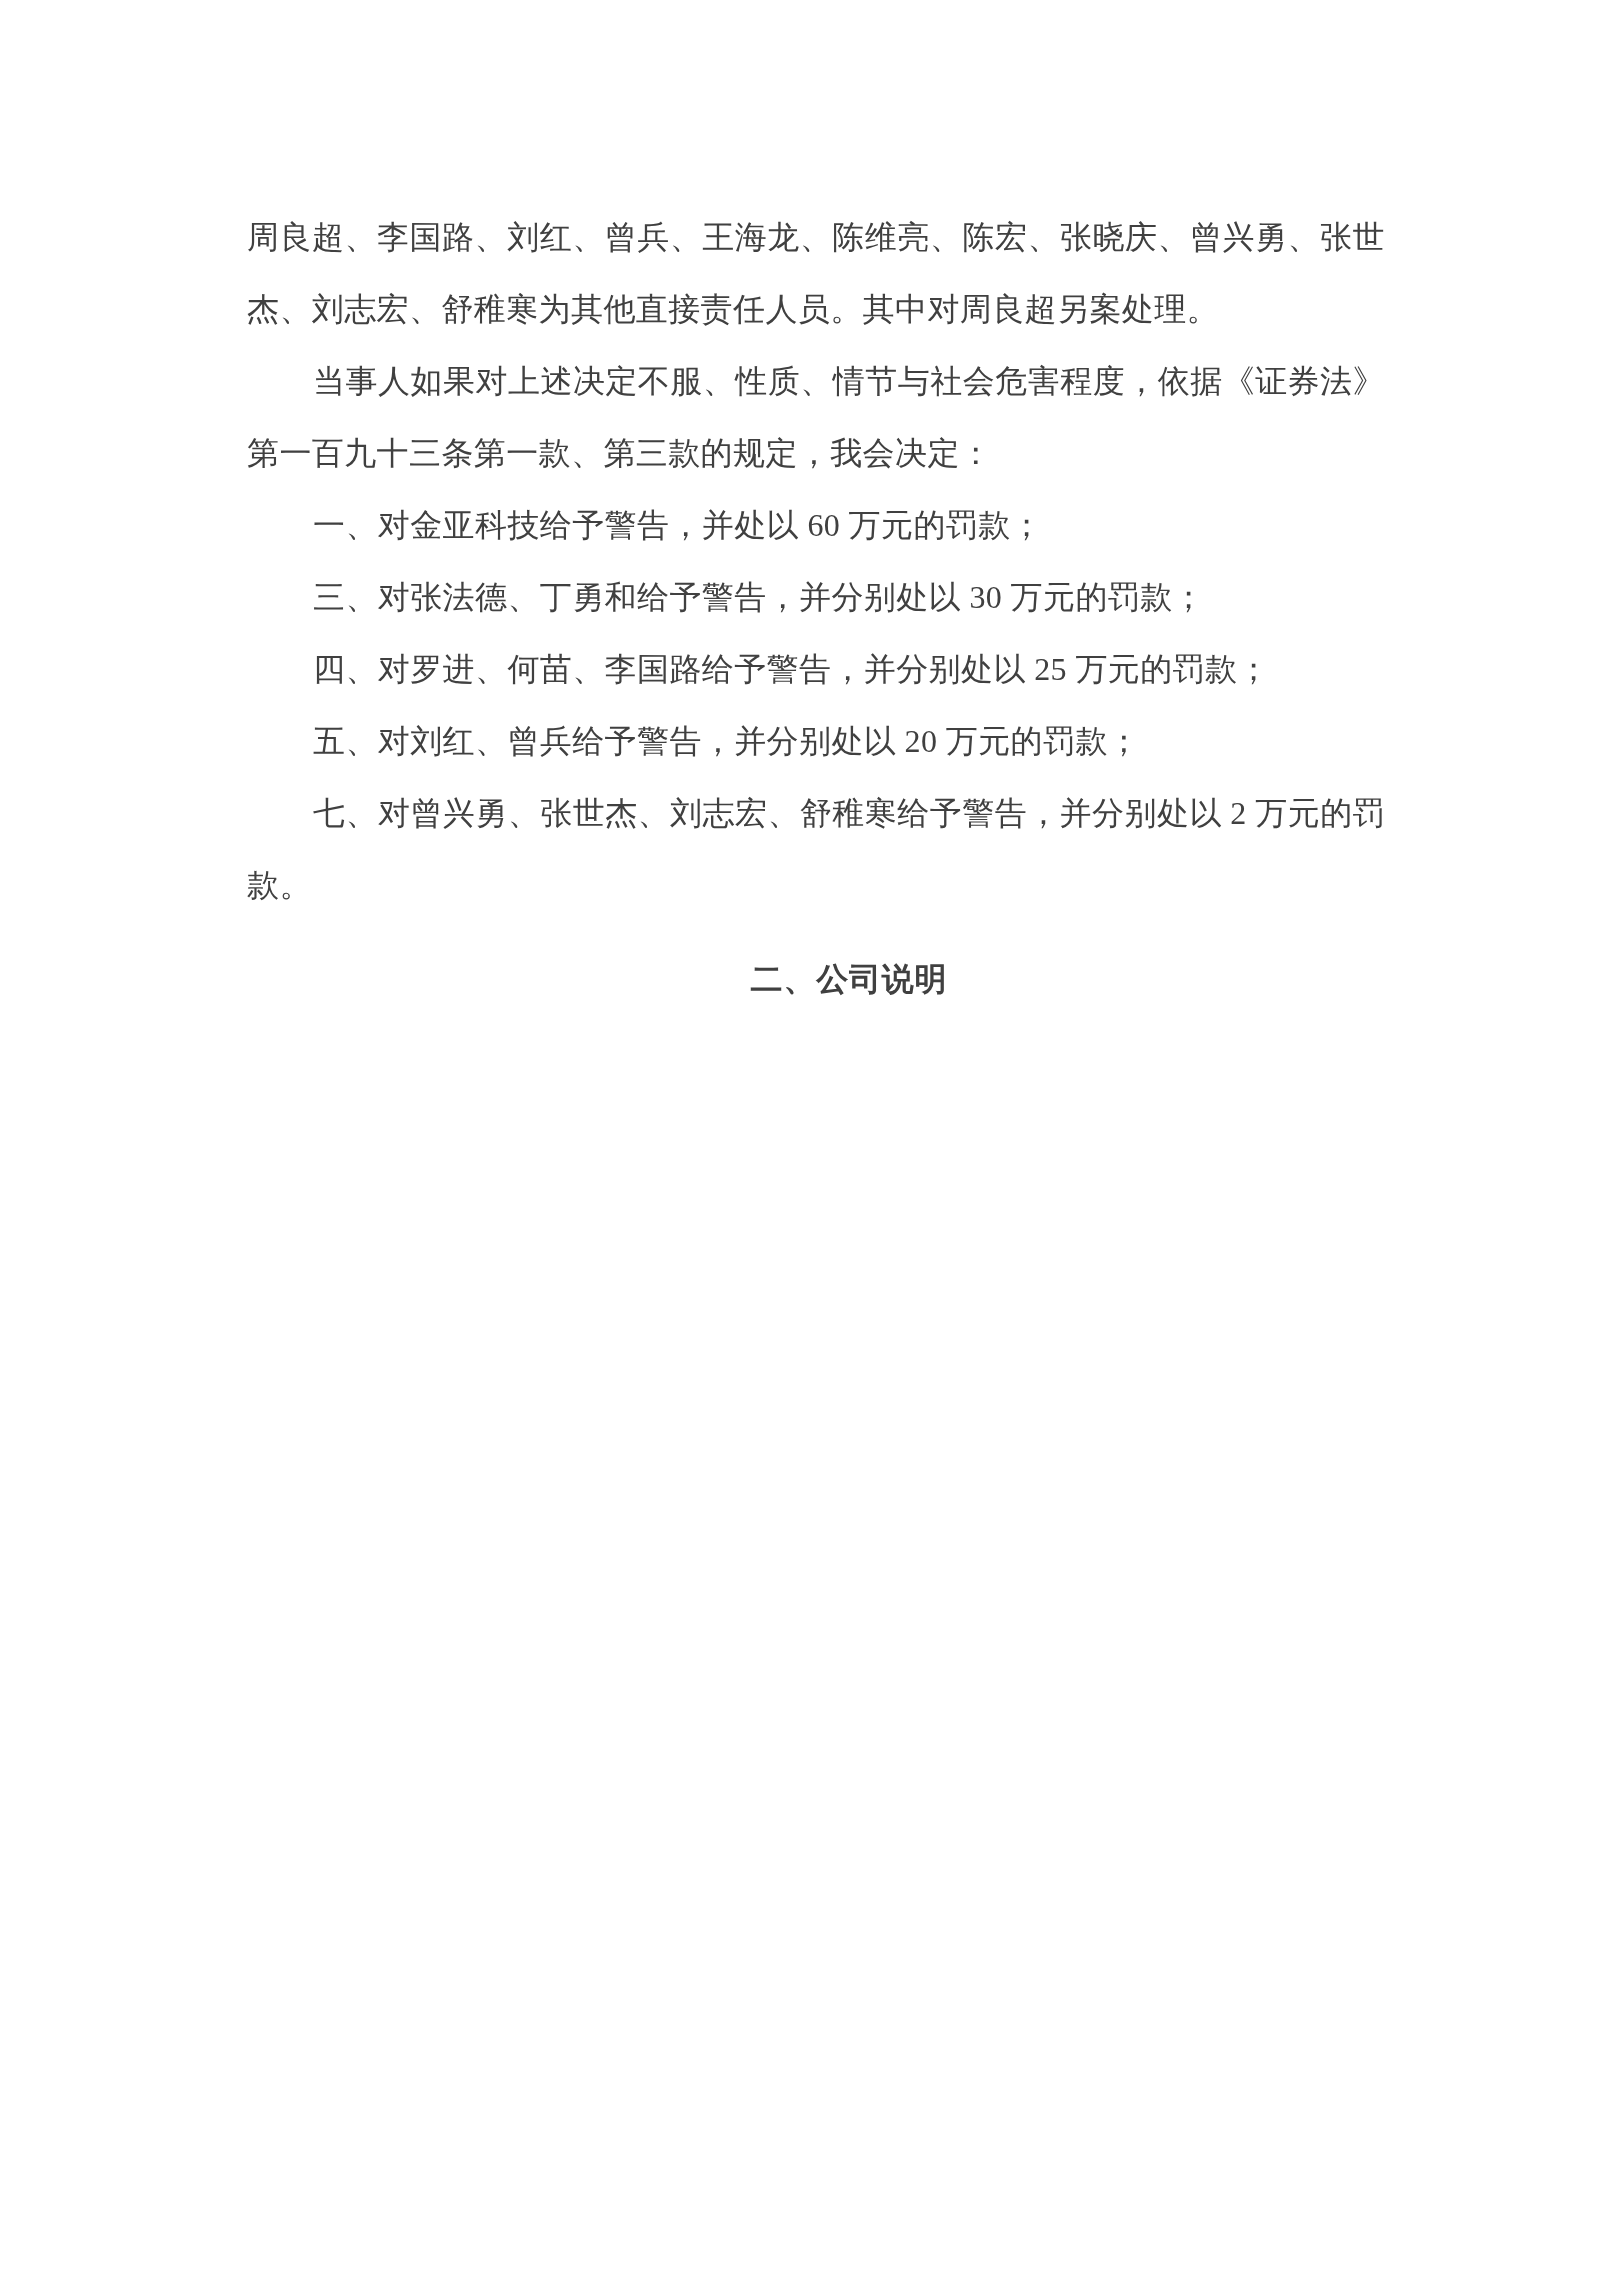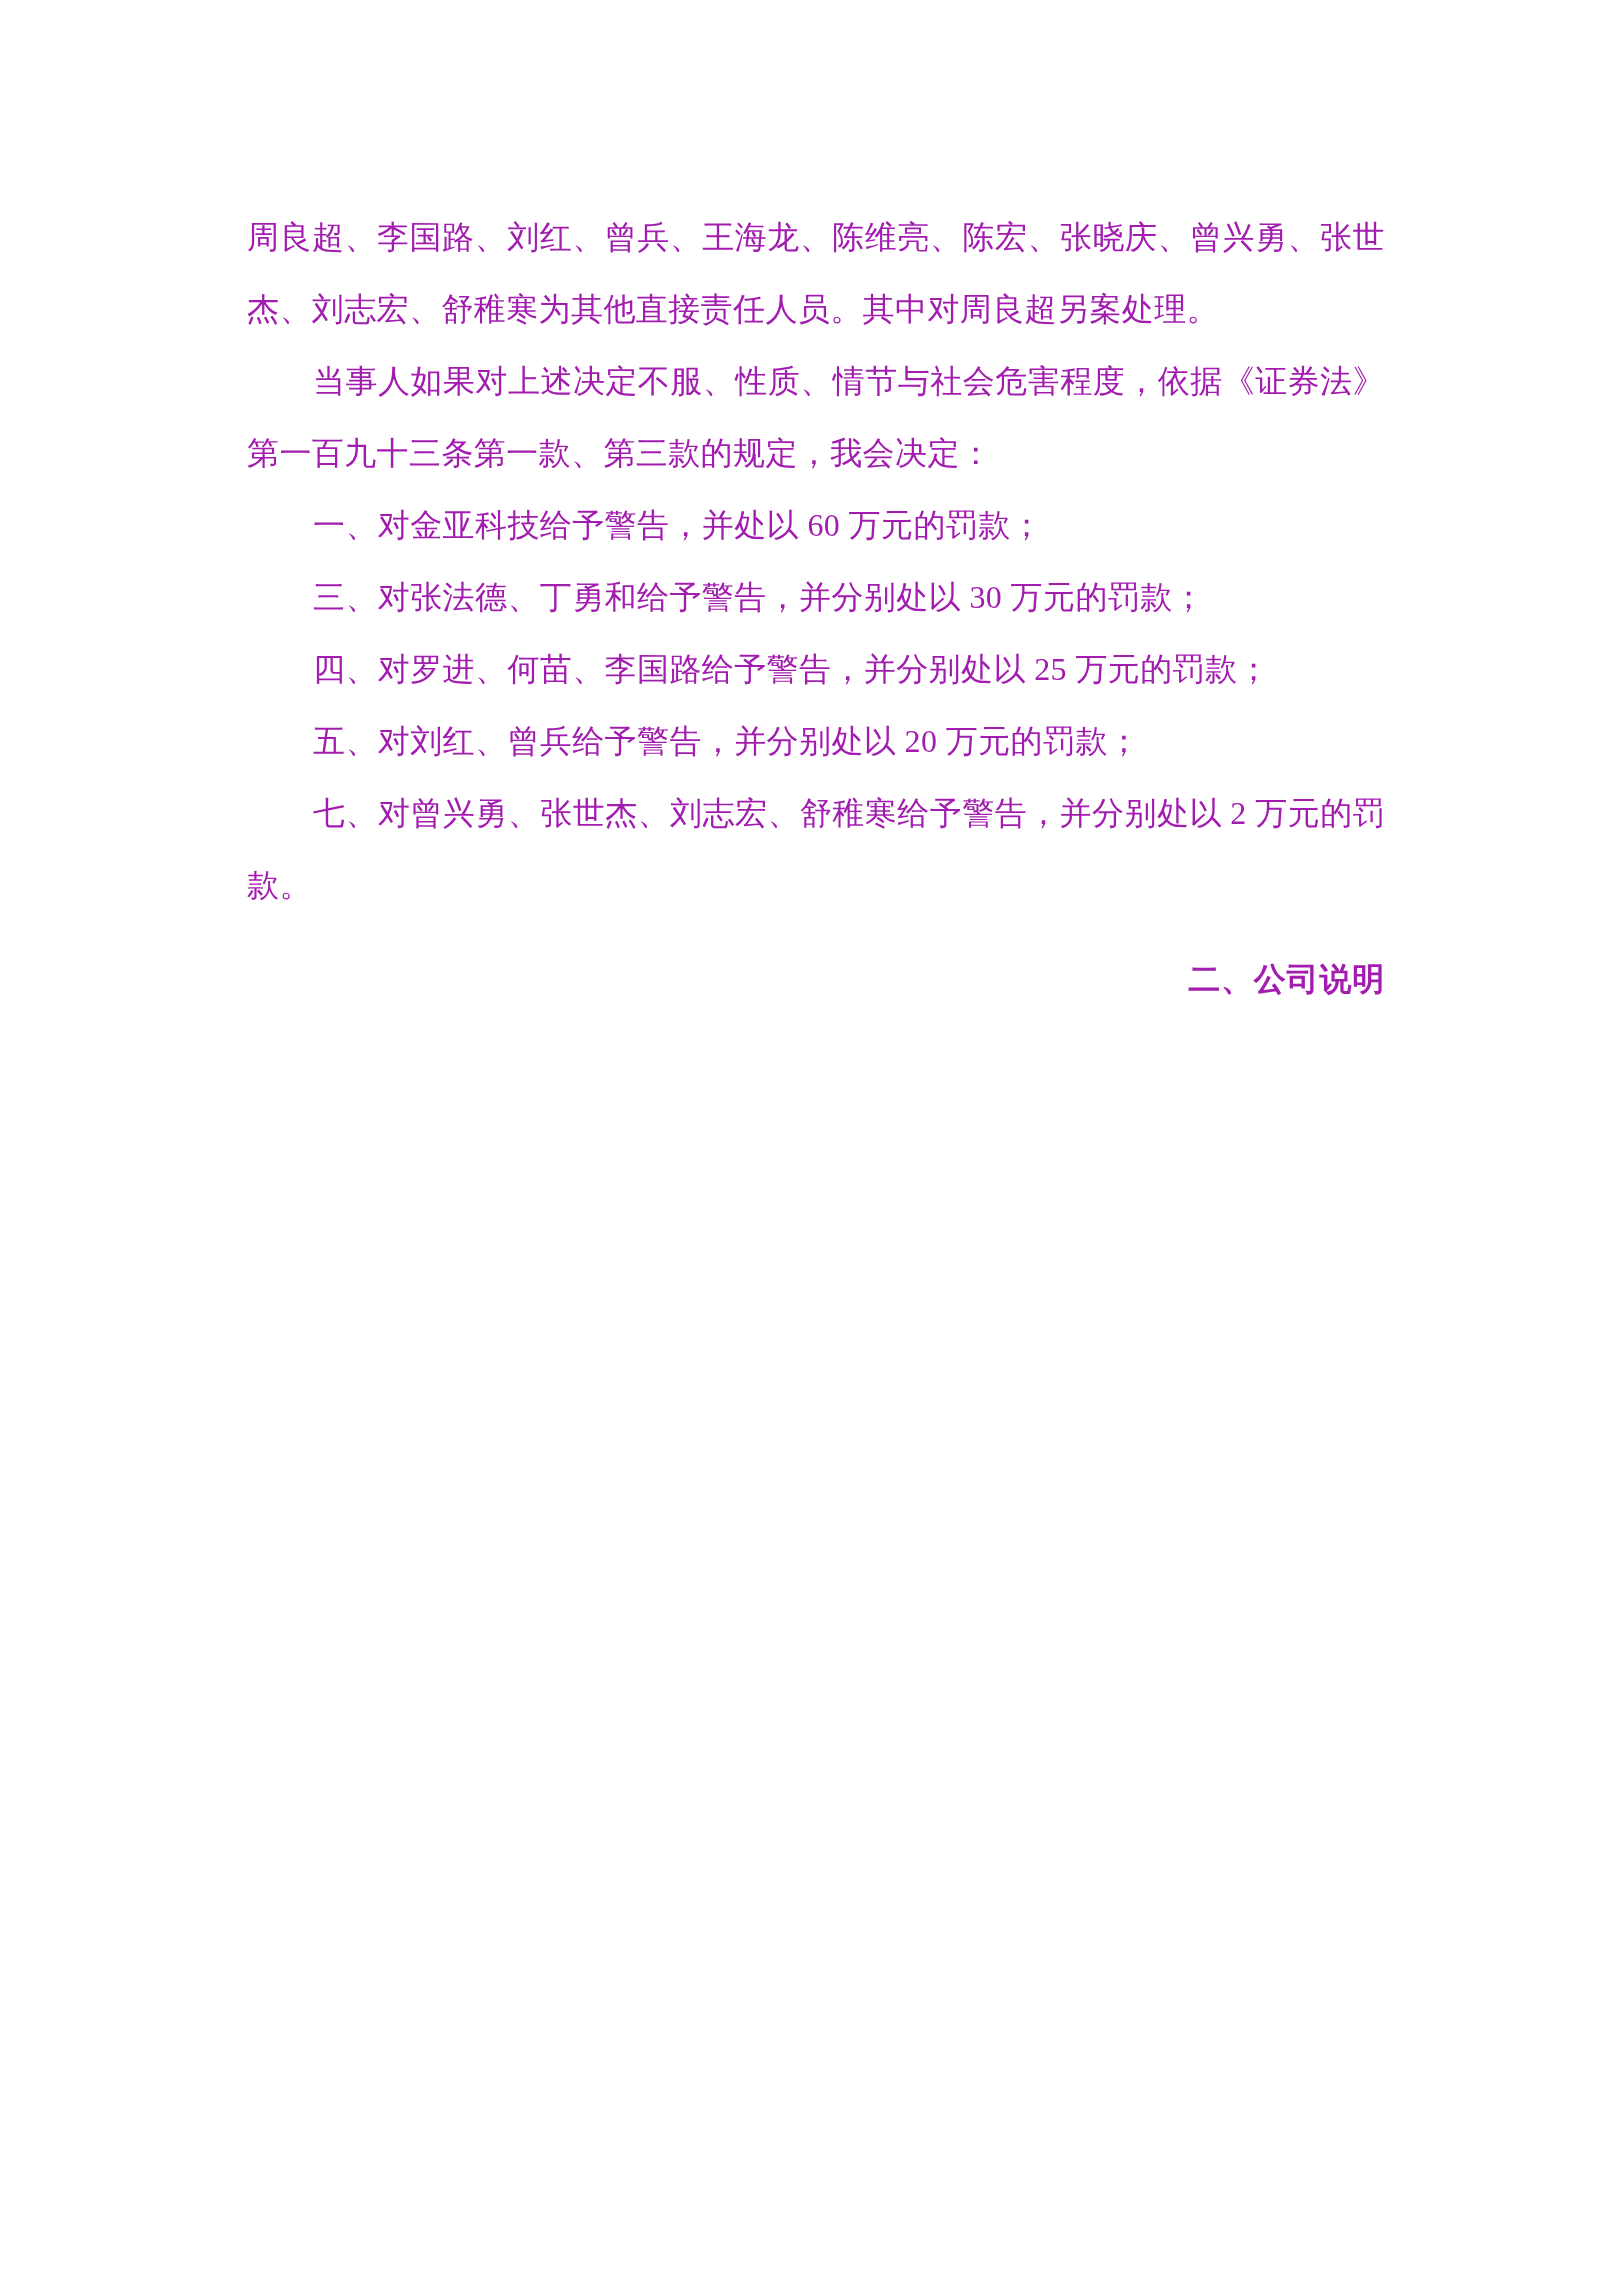--- a/index.html
+++ b/index.html
@@ -26,31 +26,31 @@
     position: absolute;
     left: 247px;
     top: 201px;
     width: 1138px;
   }
   p.doc {
     margin: 0;
     padding: 0;
     font-size: 32px;
     line-height: 72px;
-    color: #a21caf;
+    color: #404040;
     text-align: justify;
     letter-spacing: 0.4px;
   }
   p.doc.indent {
     text-indent: 66px;
   }
   p.doc.heading {
     font-family: Liberation Serif, serif;
     font-weight: bold;
-    text-align: right;
+    text-align: center;
     margin-top: 22px;
     letter-spacing: 0.8px;
   }
 </style>
 </head>
 <body>
 
 <div class="page">
   <div class="content">
     <p class="doc">周良超、李国路、刘红、曾兵、王海龙、陈维亮、陈宏、张晓庆、曾兴勇、张世杰、刘志宏、舒稚寒为其他直接责任人员。其中对周良超另案处理。</p>

